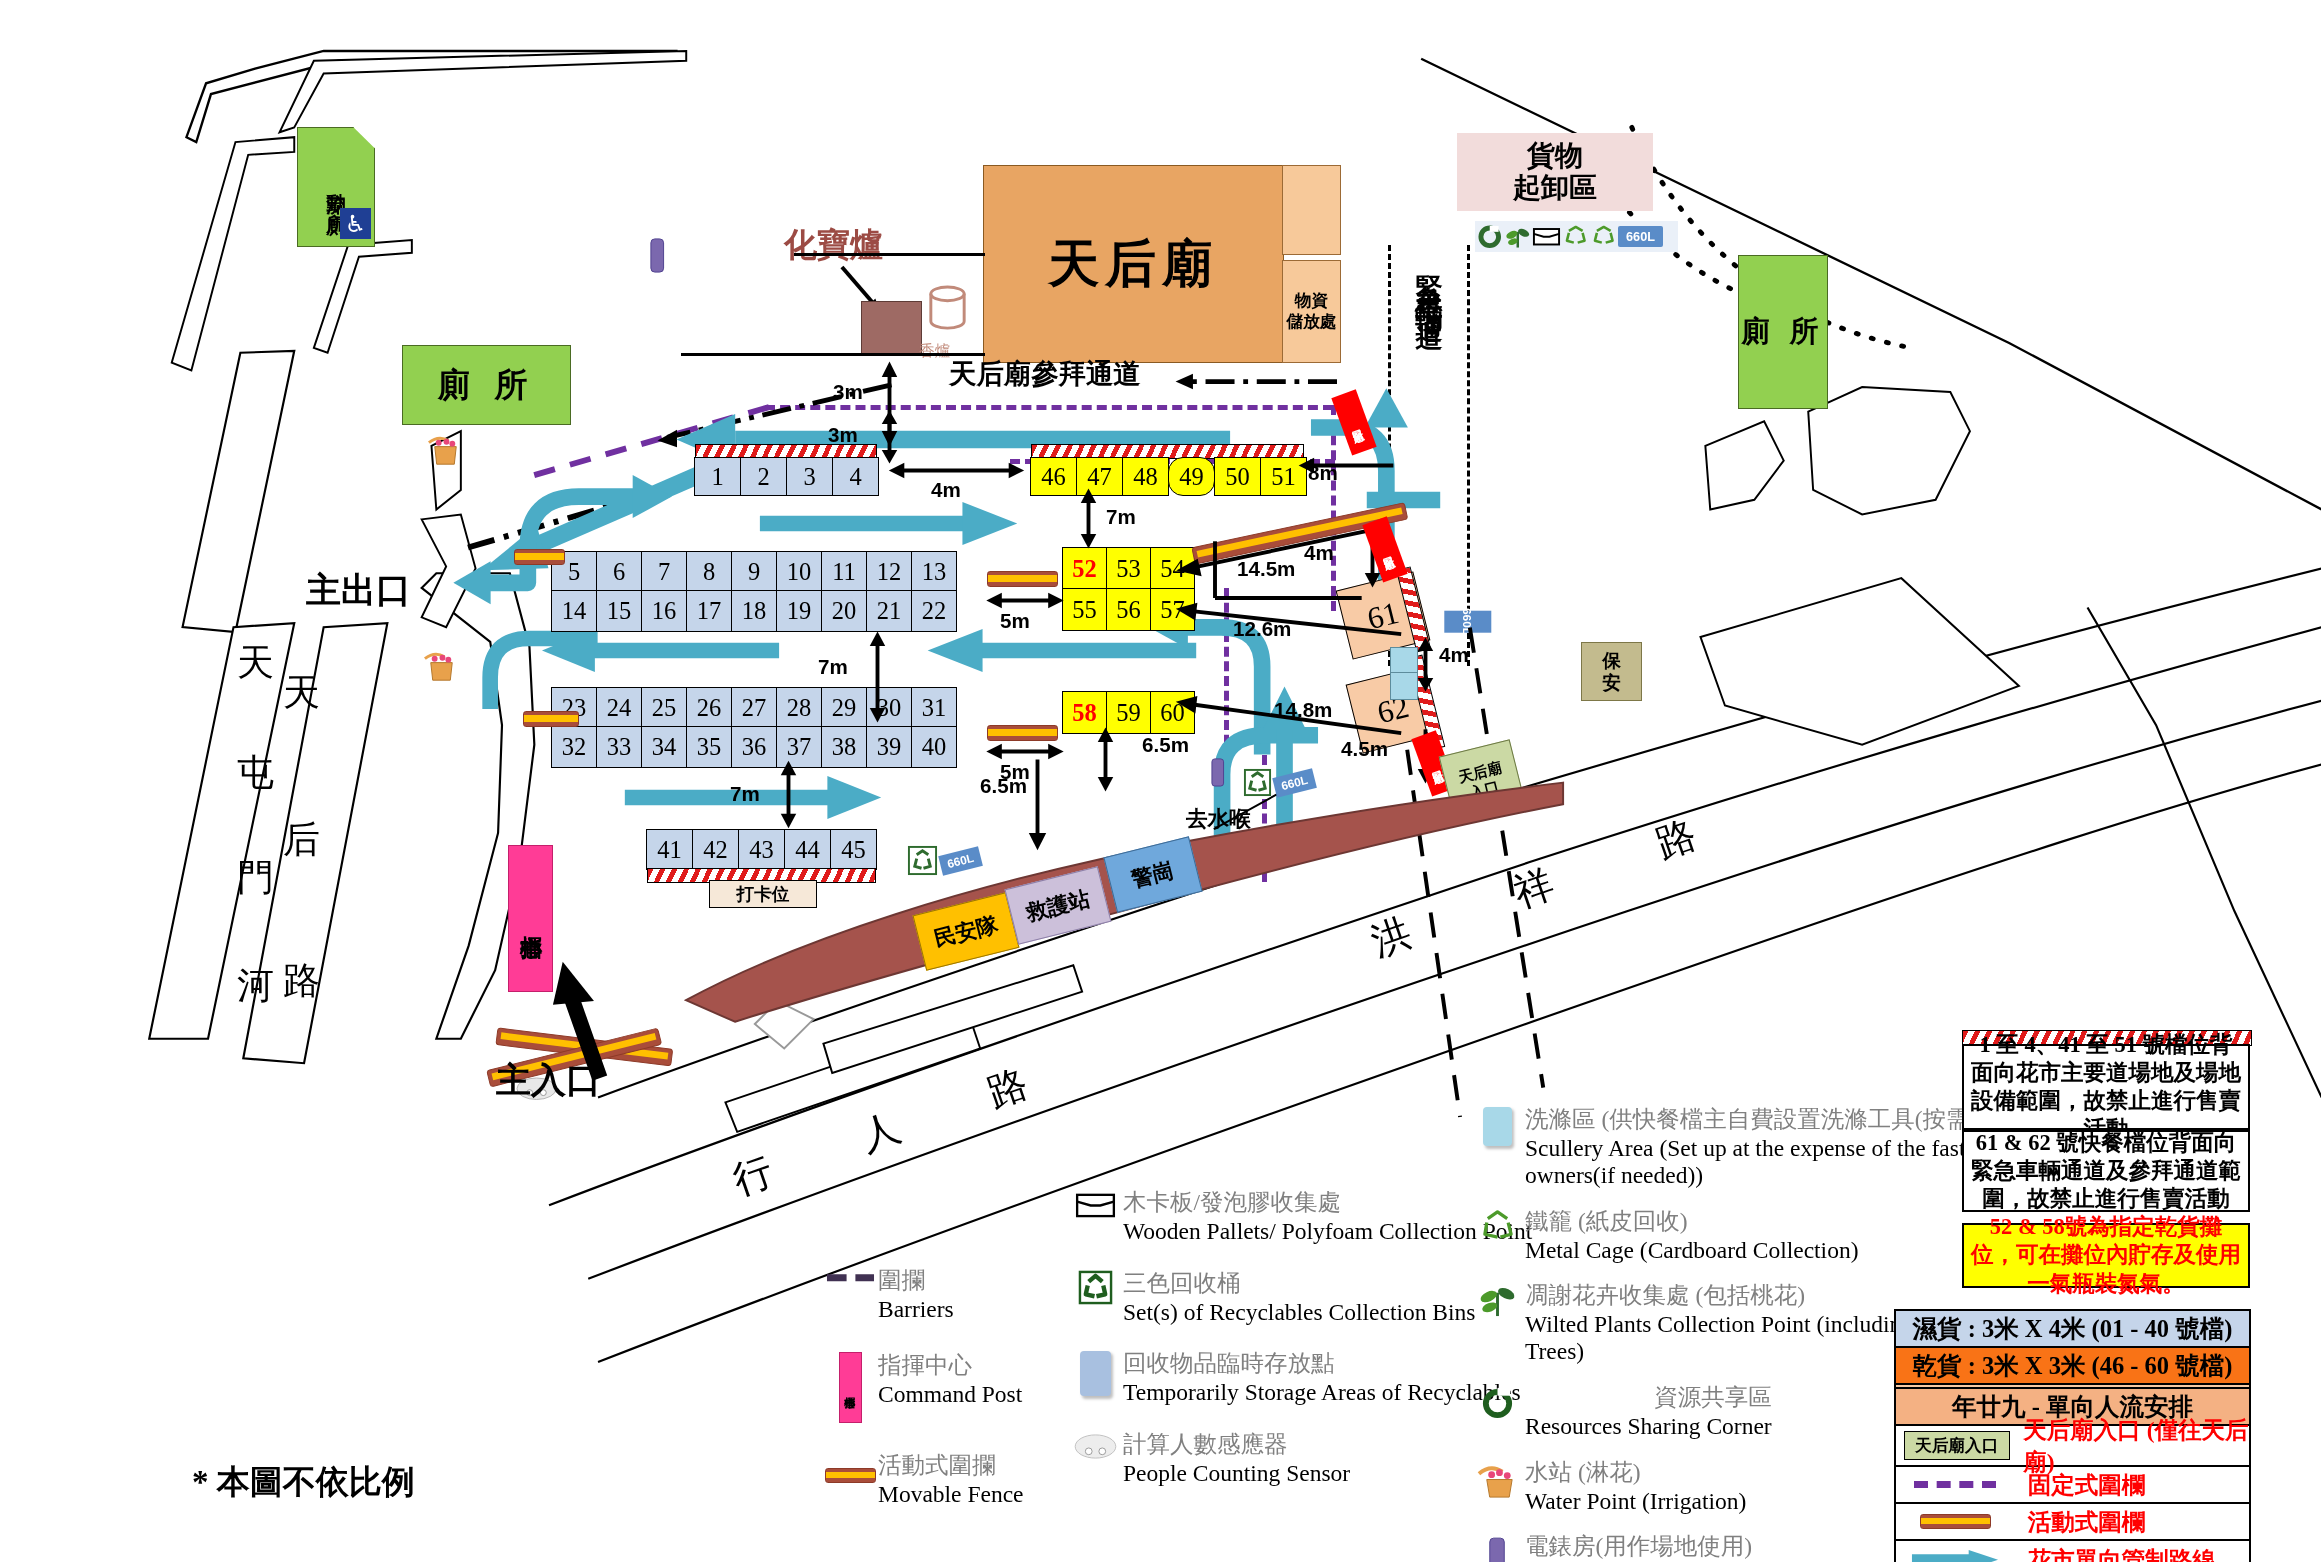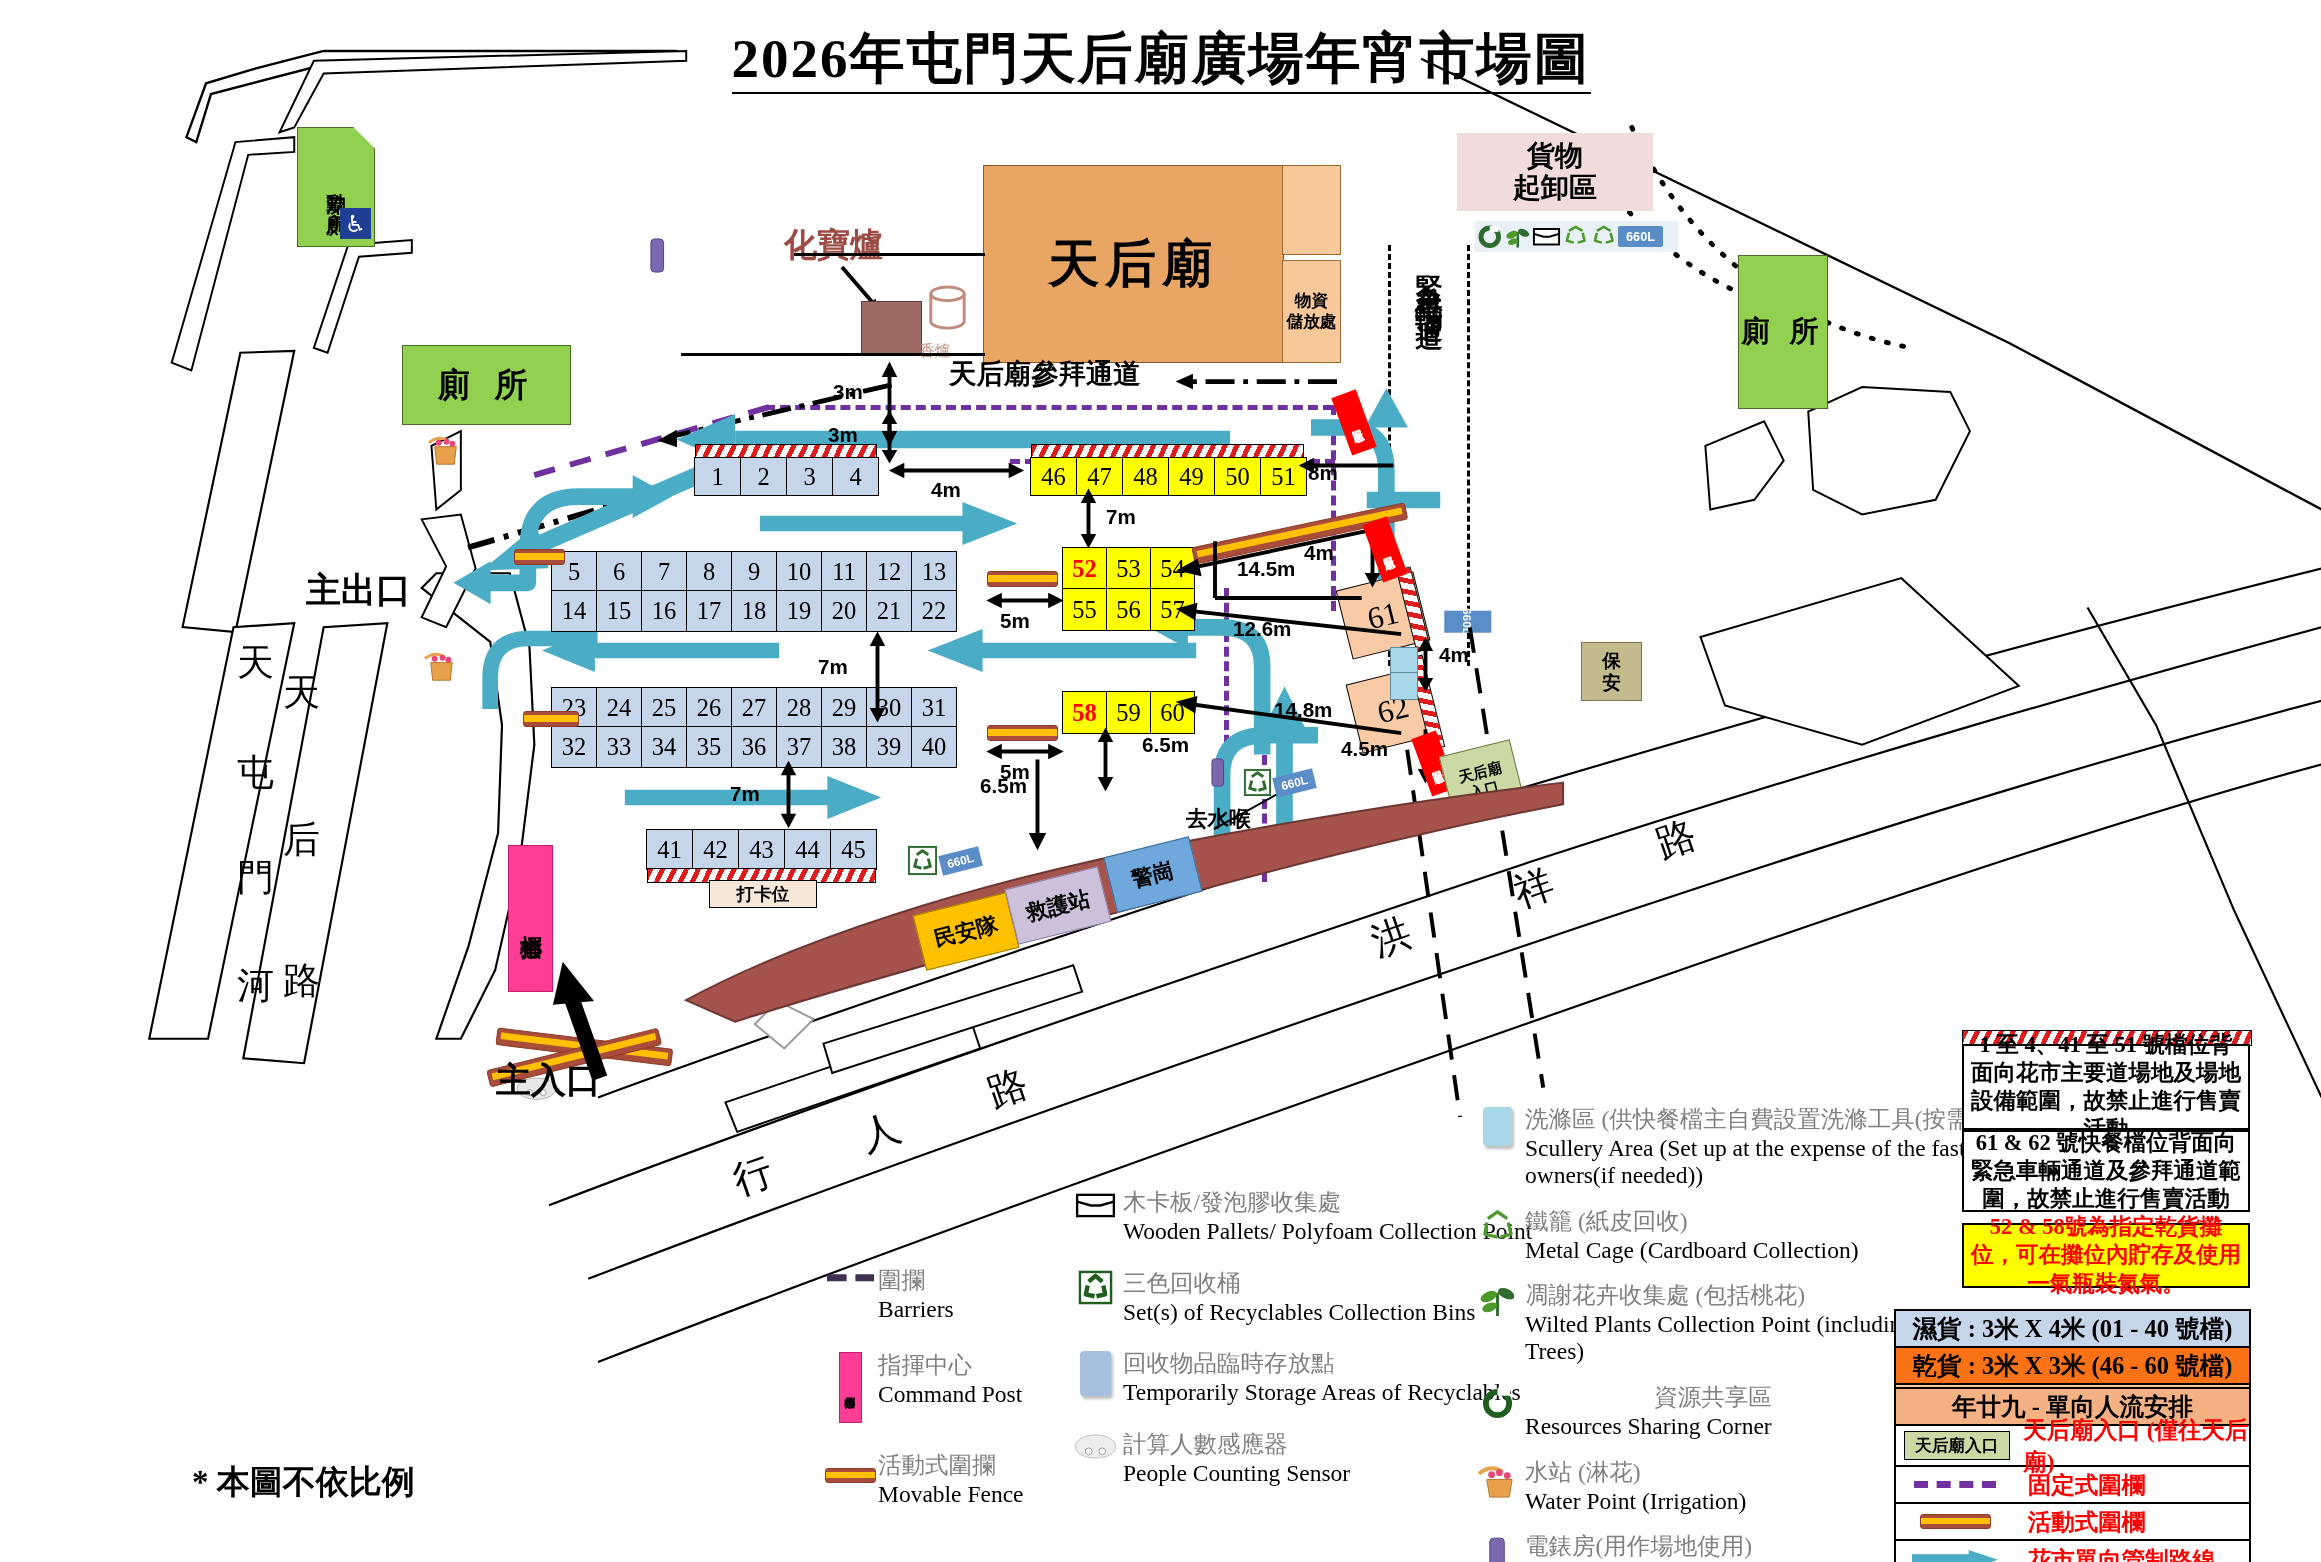--- a/index.html
+++ b/index.html
@@ -44,23 +44,20 @@
   .tblrow{border:2px solid #000;font-family:"Liberation Serif",serif;font-weight:700;font-size:24.5px;
           text-align:center;color:#000;}
   .redtxt{color:#FF0000;}
   svg{display:block;overflow:visible;}
 </style>
 </head>
 <body>
 
 <div id="page">
 
-  <div id="title" class="abs">
-    <span>2026年屯門天后廟廣場年宵市場圖</span>
-  </div>
 
   <svg class="abs" style="left:0;top:0;width:2322px;height:1562px;" viewBox="0 0 2369 1594" width="2322" height="1562">
 
     <path d="M190,140 L210,85 L260,70 L330,52 L690,52 L690,60 L345,62 L215,96 L200,145 Z" fill="#fff" stroke="#000" stroke-width="2.4"></path>
 
     <path d="M300,130 L330,75 L700,62 L700,52 L320,62 L285,135 Z" fill="#fff" stroke="#000" stroke-width="2"></path>
     <path d="M175,370 L240,145 L300,140 L300,155 L253,158 L195,378 Z" fill="#fff" stroke="#000" stroke-width="2"></path>
     <path d="M320,355 L355,250 L420,245 L420,258 L366,262 L334,360 Z" fill="#fff" stroke="#000" stroke-width="2"></path>
 
     <path d="M186,640 L245,360 L300,358 L240,645 Z" fill="#fff" stroke="#000" stroke-width="2.2"></path>
@@ -263,21 +260,21 @@
       <div class="stall ctr" style="width: 45px; height: 37px; font-size: 24.5px; margin-left: -1px;">2</div>
       <div class="stall ctr" style="width: 45px; height: 37px; font-size: 24.5px; margin-left: -1px;">3</div>
       <div class="stall ctr" style="width: 45px; height: 37px; font-size: 24.5px; margin-left: -1px;">4</div>
     </div>
 
   <div class="abs hatch" style="left:1031px;top:444px;width:271px;height:12.7px;"></div>
   <div class="abs" id="row-46-51" style="left:1031px;top:457px;display:flex;">
       <div class="stall ctr dry" style="width: 45px; height: 37px; font-size: 24.5px; margin-left: -1px;">46</div>
       <div class="stall ctr dry" style="width: 45px; height: 37px; font-size: 24.5px; margin-left: -1px;">47</div>
       <div class="stall ctr dry" style="width: 45px; height: 37px; font-size: 24.5px; margin-left: -1px;">48</div>
-      <div class="stall ctr dry" style="width: 45px; height: 37px; font-size: 24.5px; margin-left: -1px;">49</div>
+      <div class="stall ctr dry" style="width: 45px; height: 37px; font-size: 24.5px; margin-left: -1px; border-radius: 15px;">49</div>
       <div class="stall ctr dry" style="width: 45px; height: 37px; font-size: 24.5px; margin-left: -1px;">50</div>
       <div class="stall ctr dry" style="width: 45px; height: 37px; font-size: 24.5px; margin-left: -1px;">51</div>
     </div>
 
   <div class="abs" id="row-5-13" style="left:552px;top:551px;display:flex;">
       <div class="stall ctr" style="width: 44px; height: 40px; font-size: 24.5px; margin-left: -1px;">5</div>
       <div class="stall ctr" style="width: 44px; height: 40px; font-size: 24.5px; margin-left: -1px;">6</div>
       <div class="stall ctr" style="width: 44px; height: 40px; font-size: 24.5px; margin-left: -1px;">7</div>
       <div class="stall ctr" style="width: 44px; height: 40px; font-size: 24.5px; margin-left: -1px;">8</div>
       <div class="stall ctr" style="width: 44px; height: 40px; font-size: 24.5px; margin-left: -1px;">9</div>

